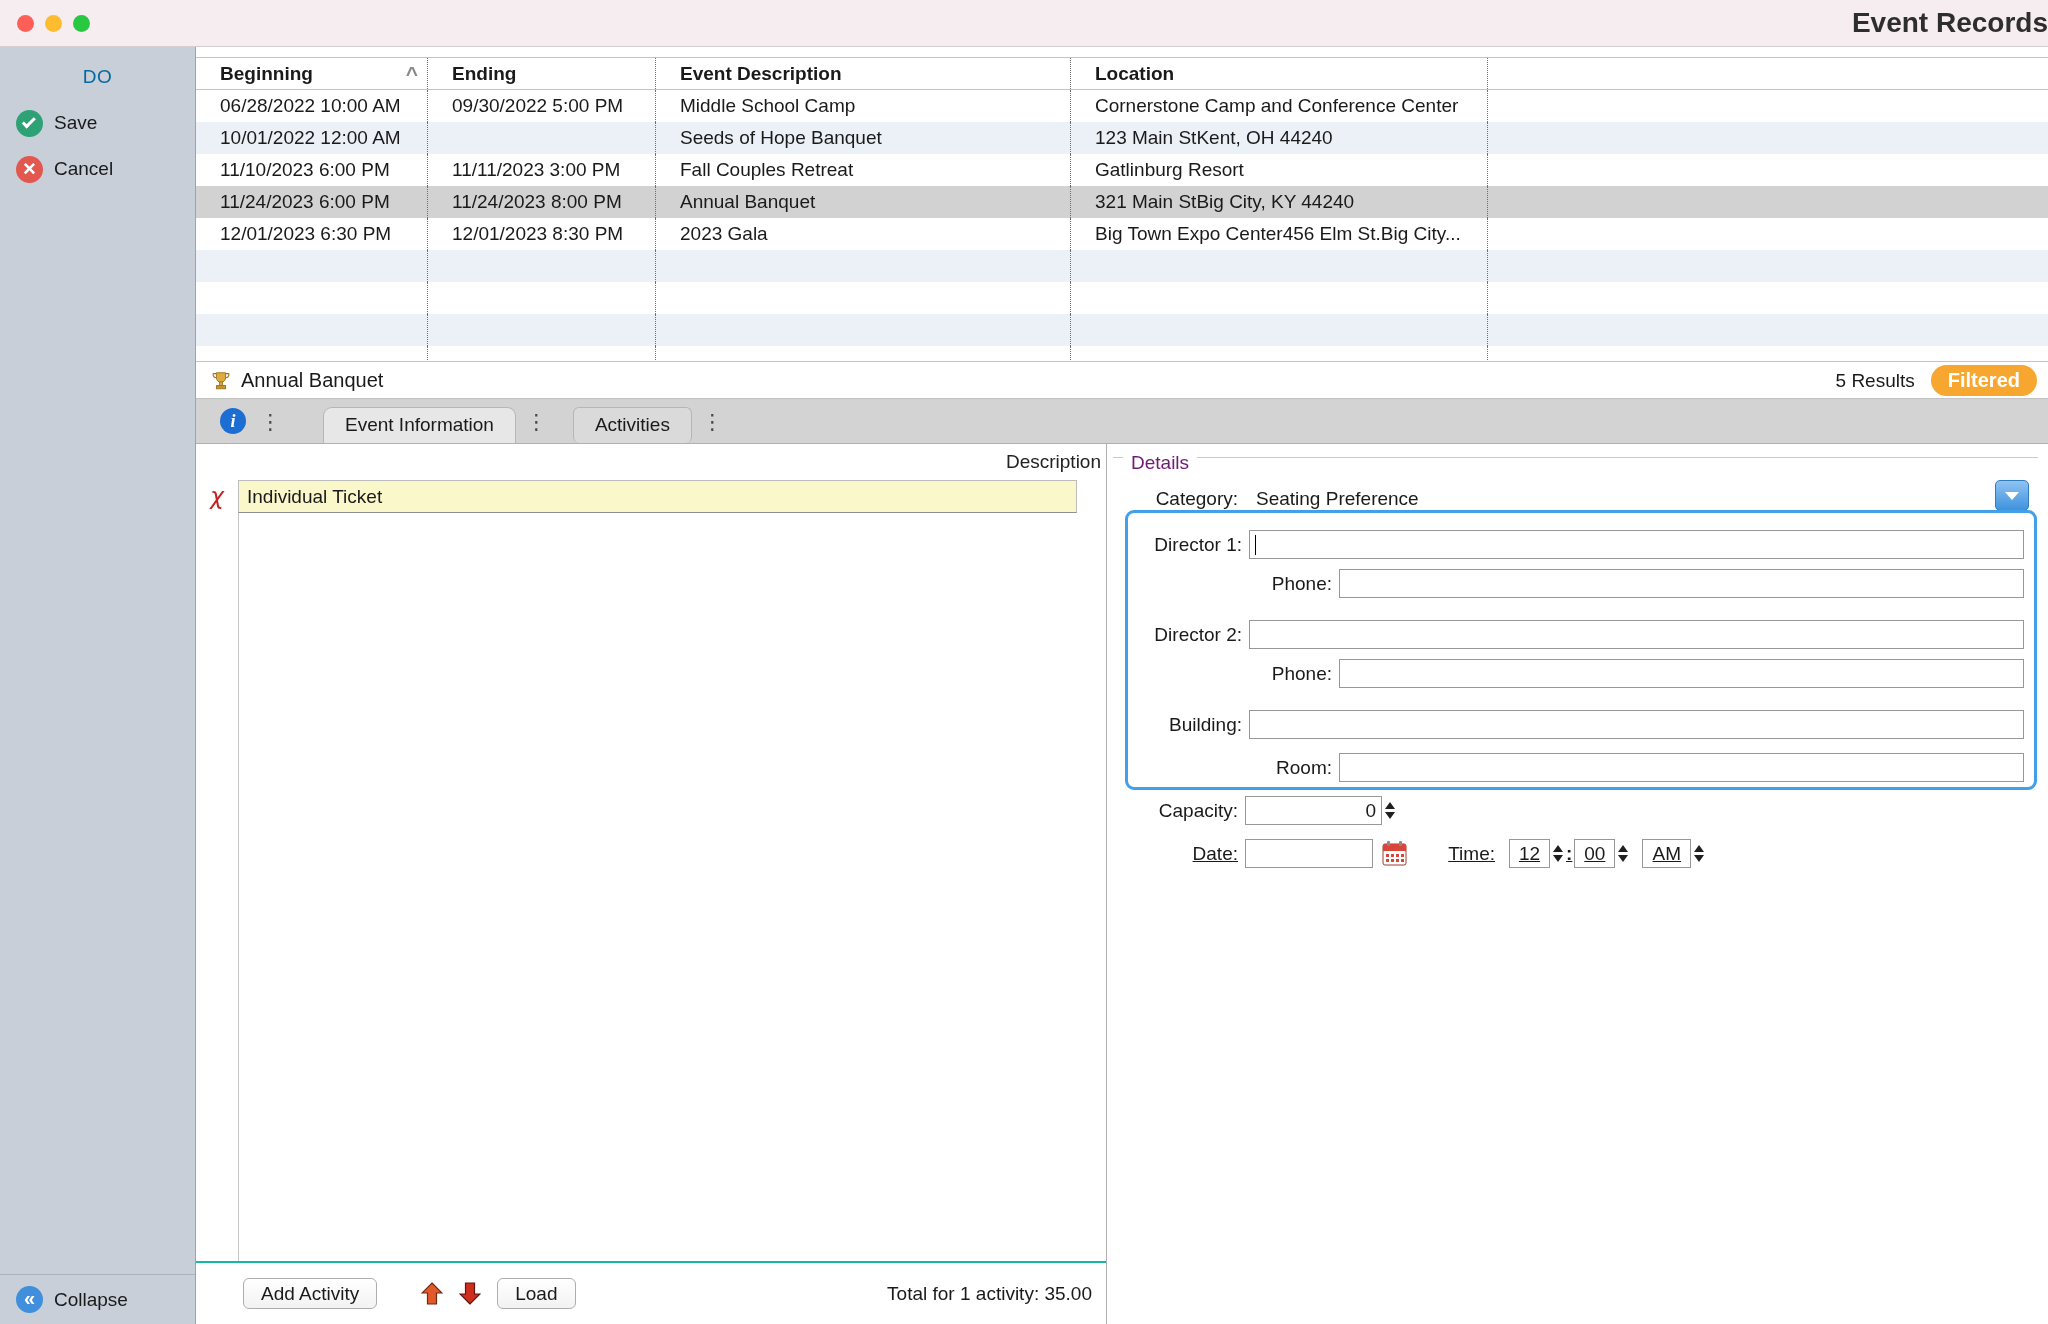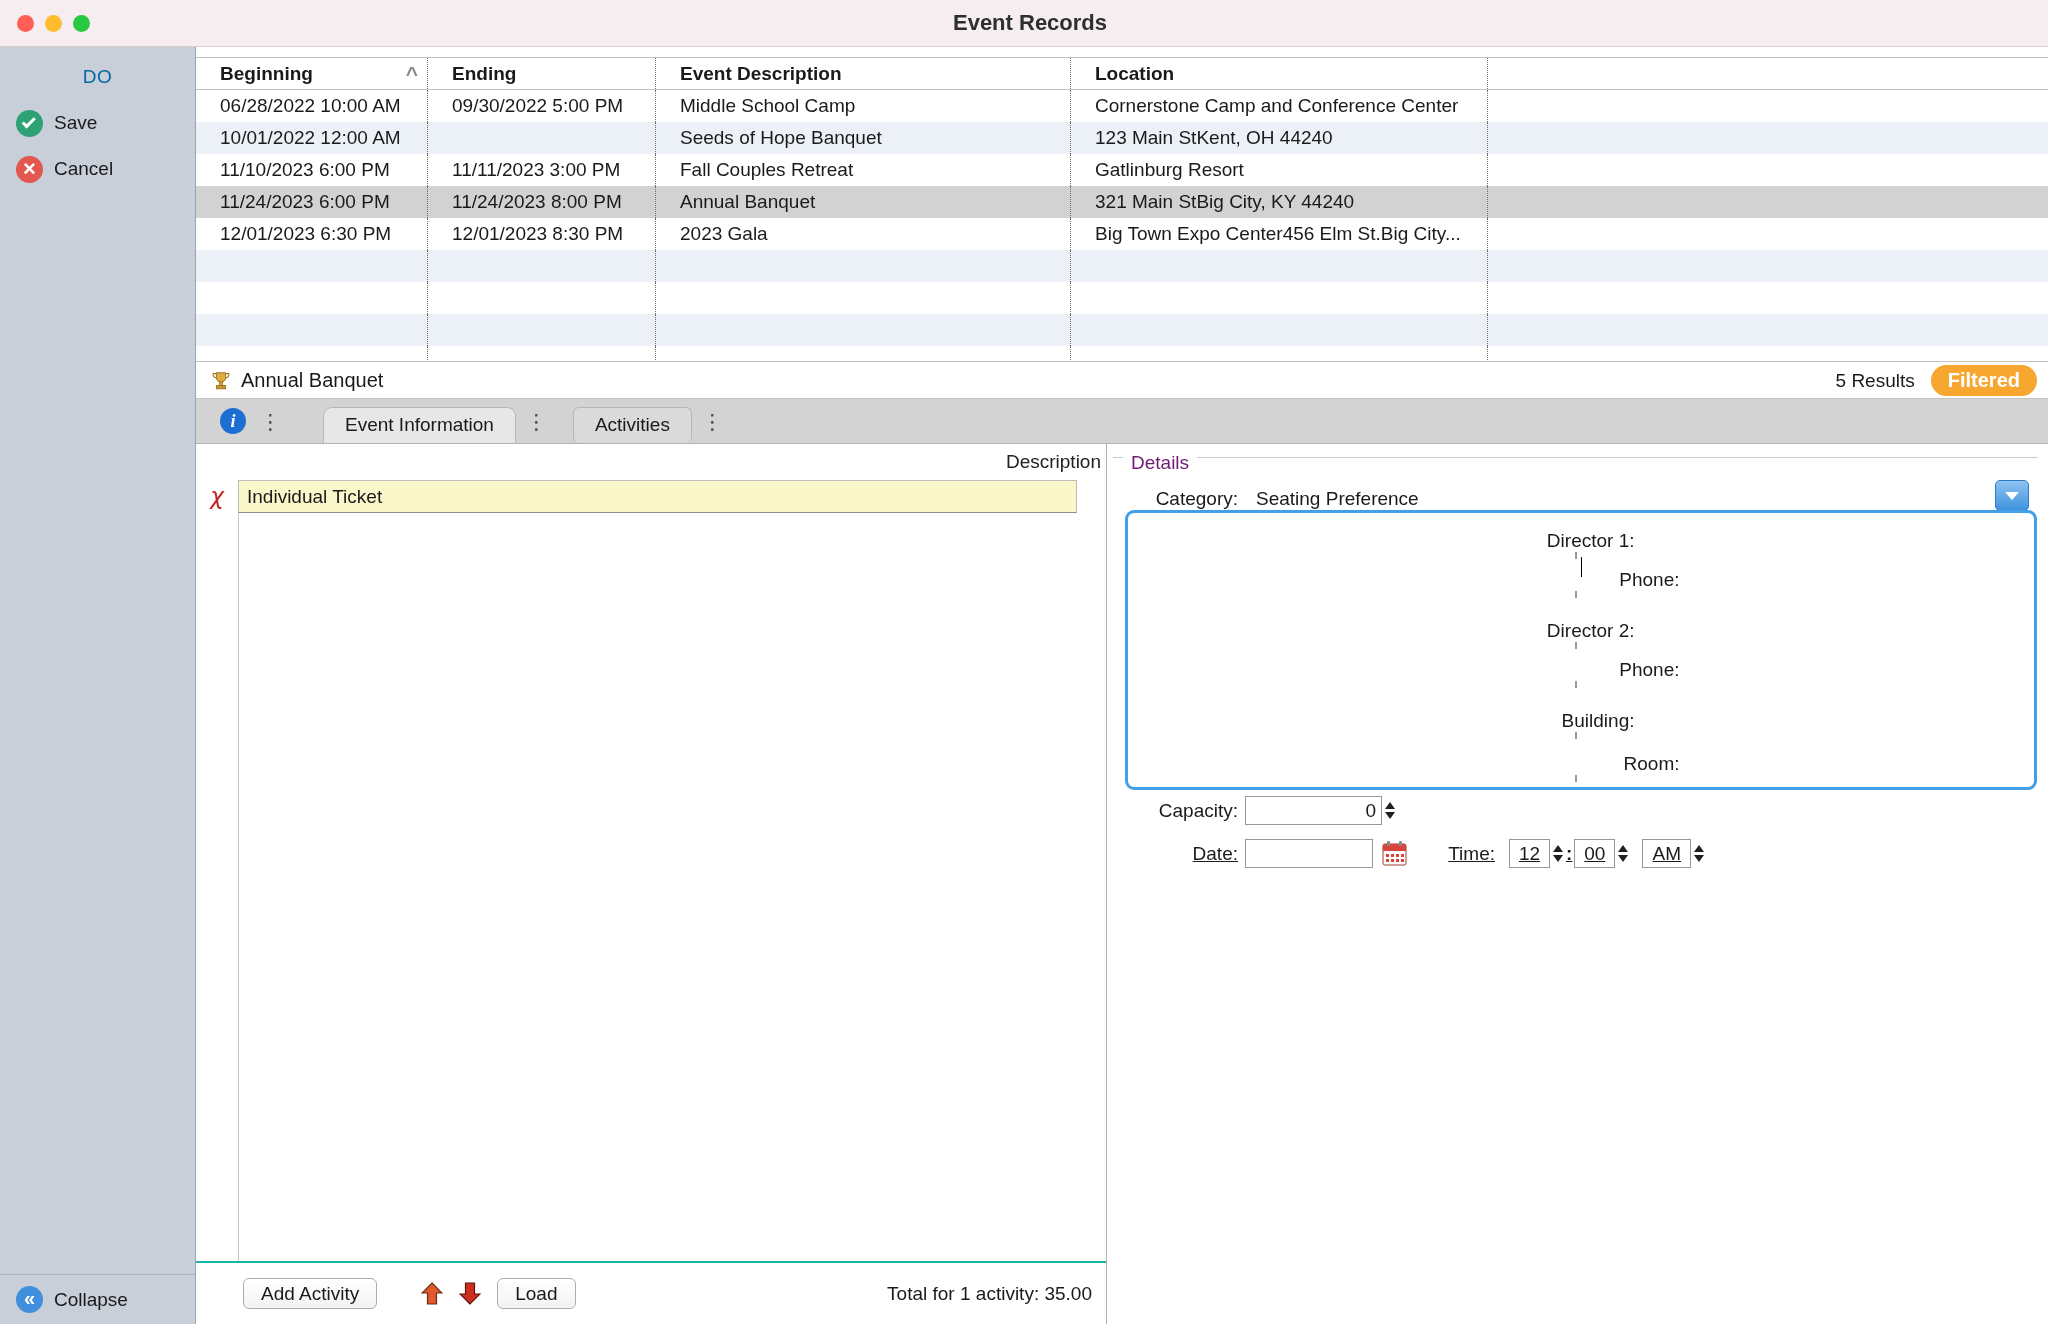--- a/index.html
+++ b/index.html
@@ -9,22 +9,22 @@
     font-size: 19px; color: #1a1a1a; background:#fff; overflow:hidden; position:relative;
   }
   .window { position:absolute; inset:0; background:#fff; }
 
   
   .titlebar { position:absolute; left:0; top:0; right:0; height:47px;
     background:#f5edf0; border-bottom:1px solid #d6cdd1; display:flex; align-items:center; }
   .traffic-lights { display:flex; gap:11px; padding-left:17px; }
   .tl { width:17px; height:17px; border-radius:50%; }
   .tl.red { background:#ff5f57; } .tl.yellow { background:#febc2e; } .tl.green { background:#28c840; }
-  .window-title { position:absolute; left:12px; right:0; text-align:center; font-weight:bold;
-    font-size:22px; color:#2e2e2e; pointer-events:none; }
+  .window-title { position:absolute; left:12px; right:0; text-align:right; font-weight:bold;
+    font-size:28px; color:#2e2e2e; pointer-events:none; }
 
   
   .sidebar { position:absolute; left:0; top:47px; width:196px; bottom:0;
     background:#c8cfd9; border-right:1px solid #9aa3b0; }
   .sidebar-header { margin-top:19px; text-align:center; color:#0369a1; font-weight:normal; letter-spacing:.5px; }
   .sidebar-item { display:flex; align-items:center; gap:11px; margin-left:16px; height:30px; }
   .sidebar-item.save-row { margin-top:20px; }
   .sidebar-item.cancel-row { margin-top:16px; }
   .circle-icon { width:27px; height:27px; border-radius:50%; display:flex; align-items:center;
     justify-content:center; color:#fff; flex:0 0 auto; }
@@ -102,21 +102,21 @@
   .category-row { position:absolute; left:0; top:40px; height:30px; display:flex; align-items:center; }
   .category-label { width:131px; text-align:right; }
   .category-value { margin-left:18px; }
   .dropdown-button { position:absolute; left:888px; top:36px; width:34px; height:31px;
     border-radius:5px; background:linear-gradient(#8fc3f2,#3f92de); border:1px solid #2f7cc0;
     display:flex; align-items:center; justify-content:center; }
   .dd-triangle { width:0; height:0; border-left:7px solid transparent;
     border-right:7px solid transparent; border-top:8px solid #fff; }
   .blue-box { position:absolute; left:18px; top:66px; width:912px; height:280px;
     border:3px solid #42a0e8; border-radius:9px; padding-top:17px; background:#fff; }
-  .field-row { display:flex; align-items:center; height:29px;flex-direction:column; }
+  .field-row { display:flex; align-items:center; height:29px; }
   .fr-label { text-align:right; margin-right:7px; }
   .fr-label.w1 { width:114px; } .fr-label.w2 { width:204px; }
   .text-input { flex:1; margin-right:10px; height:29px; border:1px solid #979797;
     background:#fff; position:relative; }
   .mt10 { margin-top:10px; } .mt22 { margin-top:22px; } .mt14 { margin-top:14px; }
   .caret { position:absolute; left:5px; top:4px; width:1px; height:20px; background:#000;
     animation:blink 1s step-end infinite; }
   @keyframes blink { 50% { opacity:0; } }
   .capacity-row { position:absolute; left:0; top:352px; height:29px; display:flex; align-items:center; }
   .cap-label { width:131px; text-align:right; margin-right:7px; }

